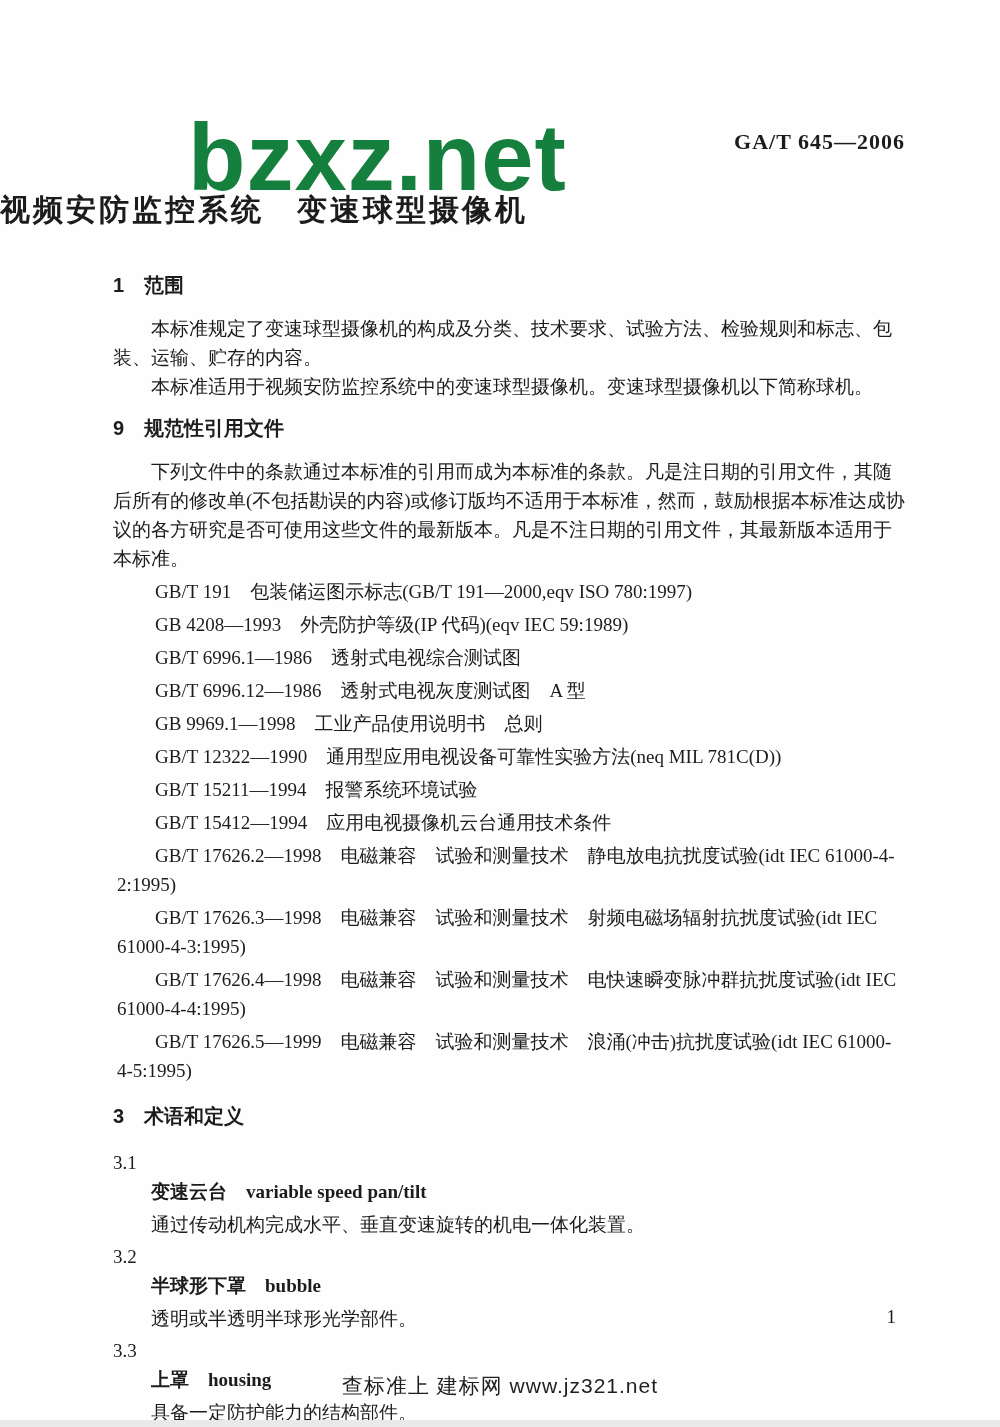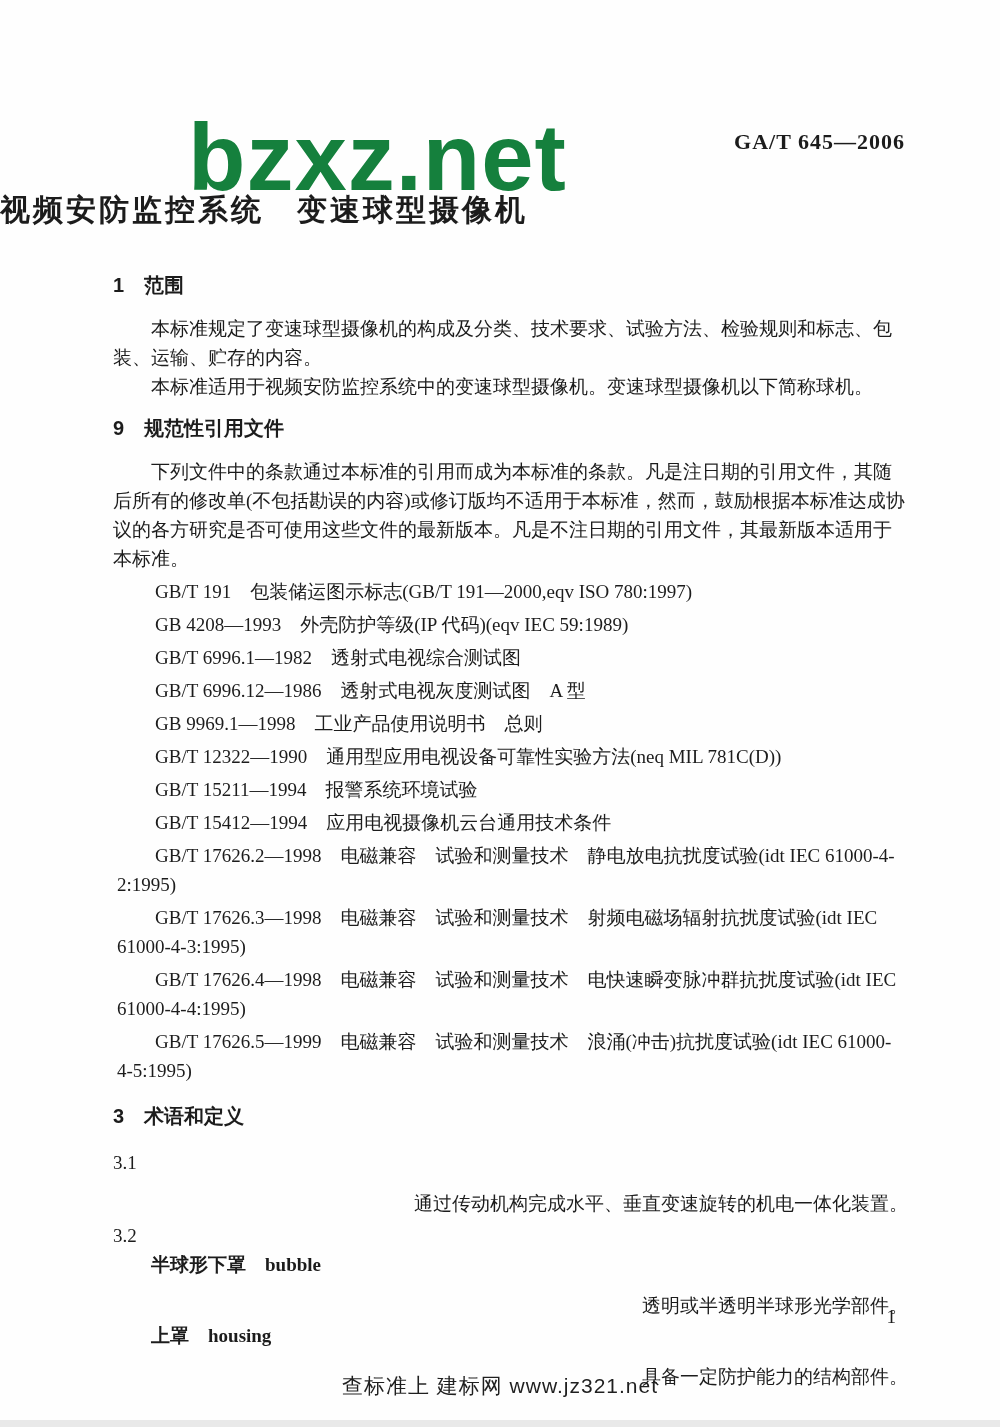--- a/index.html
+++ b/index.html
@@ -82,24 +82,23 @@
     margin: 3px 0 0 0;
     line-height: 29px;
   }
   .term-name {
     margin: 0;
     padding-left: 2em;
     font-weight: bold;
     line-height: 29px;
   }
   .term-def {
-    margin: 12px 0 1px 0;
+    margin: 4px 0 1px 0;
     padding-left: 2em;
     line-height: 29px;
-    text-align: right;
   }
   .page-number {
     position: absolute;
     top: 1306px;
     right: 104px;
     font-size: 19px;
     z-index: 1;
   }
   .site-footer {
     position: absolute;
@@ -141,46 +140,48 @@
     <h2 class="sec-heading">1　范围</h2>
     <p class="body-para">本标准规定了变速球型摄像机的构成及分类、技术要求、试验方法、检验规则和标志、包装、运输、贮存的内容。</p>
     <p class="body-para">本标准适用于视频安防监控系统中的变速球型摄像机。变速球型摄像机以下简称球机。</p>
 
     <h2 class="sec-heading">9　规范性引用文件</h2>
     <p class="body-para">下列文件中的条款通过本标准的引用而成为本标准的条款。凡是注日期的引用文件，其随后所有的修改单(不包括勘误的内容)或修订版均不适用于本标准，然而，鼓励根据本标准达成协议的各方研究是否可使用这些文件的最新版本。凡是不注日期的引用文件，其最新版本适用于本标准。</p>
 
     <div class="refs">
       <p>GB/T 191　包装储运图示标志(GB/T 191—2000,eqv ISO 780:1997)</p>
       <p>GB 4208—1993　外壳防护等级(IP 代码)(eqv IEC 59:1989)</p>
-      <p>GB/T 6996.1—1982　透射式电视综合测试图</p>
+      <p>GB/T 6996.1—1986　透射式电视综合测试图</p>
       <p>GB/T 6996.12—1986　透射式电视灰度测试图　A 型</p>
       <p>GB 9969.1—1998　工业产品使用说明书　总则</p>
       <p>GB/T 12322—1990　通用型应用电视设备可靠性实验方法(neq MIL 781C(D))</p>
       <p>GB/T 15211—1994　报警系统环境试验</p>
       <p>GB/T 15412—1994　应用电视摄像机云台通用技术条件</p>
       <p>GB/T 17626.2—1998　电磁兼容　试验和测量技术　静电放电抗扰度试验(idt IEC 61000-4-2:1995)</p>
       <p>GB/T 17626.3—1998　电磁兼容　试验和测量技术　射频电磁场辐射抗扰度试验(idt IEC 61000-4-3:1995)</p>
       <p>GB/T 17626.4—1998　电磁兼容　试验和测量技术　电快速瞬变脉冲群抗扰度试验(idt IEC 61000-4-4:1995)</p>
       <p>GB/T 17626.5—1999　电磁兼容　试验和测量技术　浪涌(冲击)抗扰度试验(idt IEC 61000-4-5:1995)</p>
     </div>
 
     <h2 class="sec-heading">3　术语和定义</h2>
 
     <div class="terms-block">
       <p class="term-num">3.1</p>
+      <p class="term-name">变速云台　variable speed pan/tilt</p>
       <p class="term-def">通过传动机构完成水平、垂直变速旋转的机电一体化装置。</p>
     </div>
 
     <div class="terms-block">
       <p class="term-num">3.2</p>
       <p class="term-name">半球形下罩　bubble</p>
       <p class="term-def">透明或半透明半球形光学部件。</p>
     </div>
 
     <div class="terms-block">
+      <p class="term-num">3.3</p>
       <p class="term-name">上罩　housing</p>
       <p class="term-def">具备一定防护能力的结构部件。</p>
     </div>
 
   </div>
 
   <div class="page-number">1</div>
 
   <div class="site-footer">查标准上 建标网 www.jz321.net</div>
 

